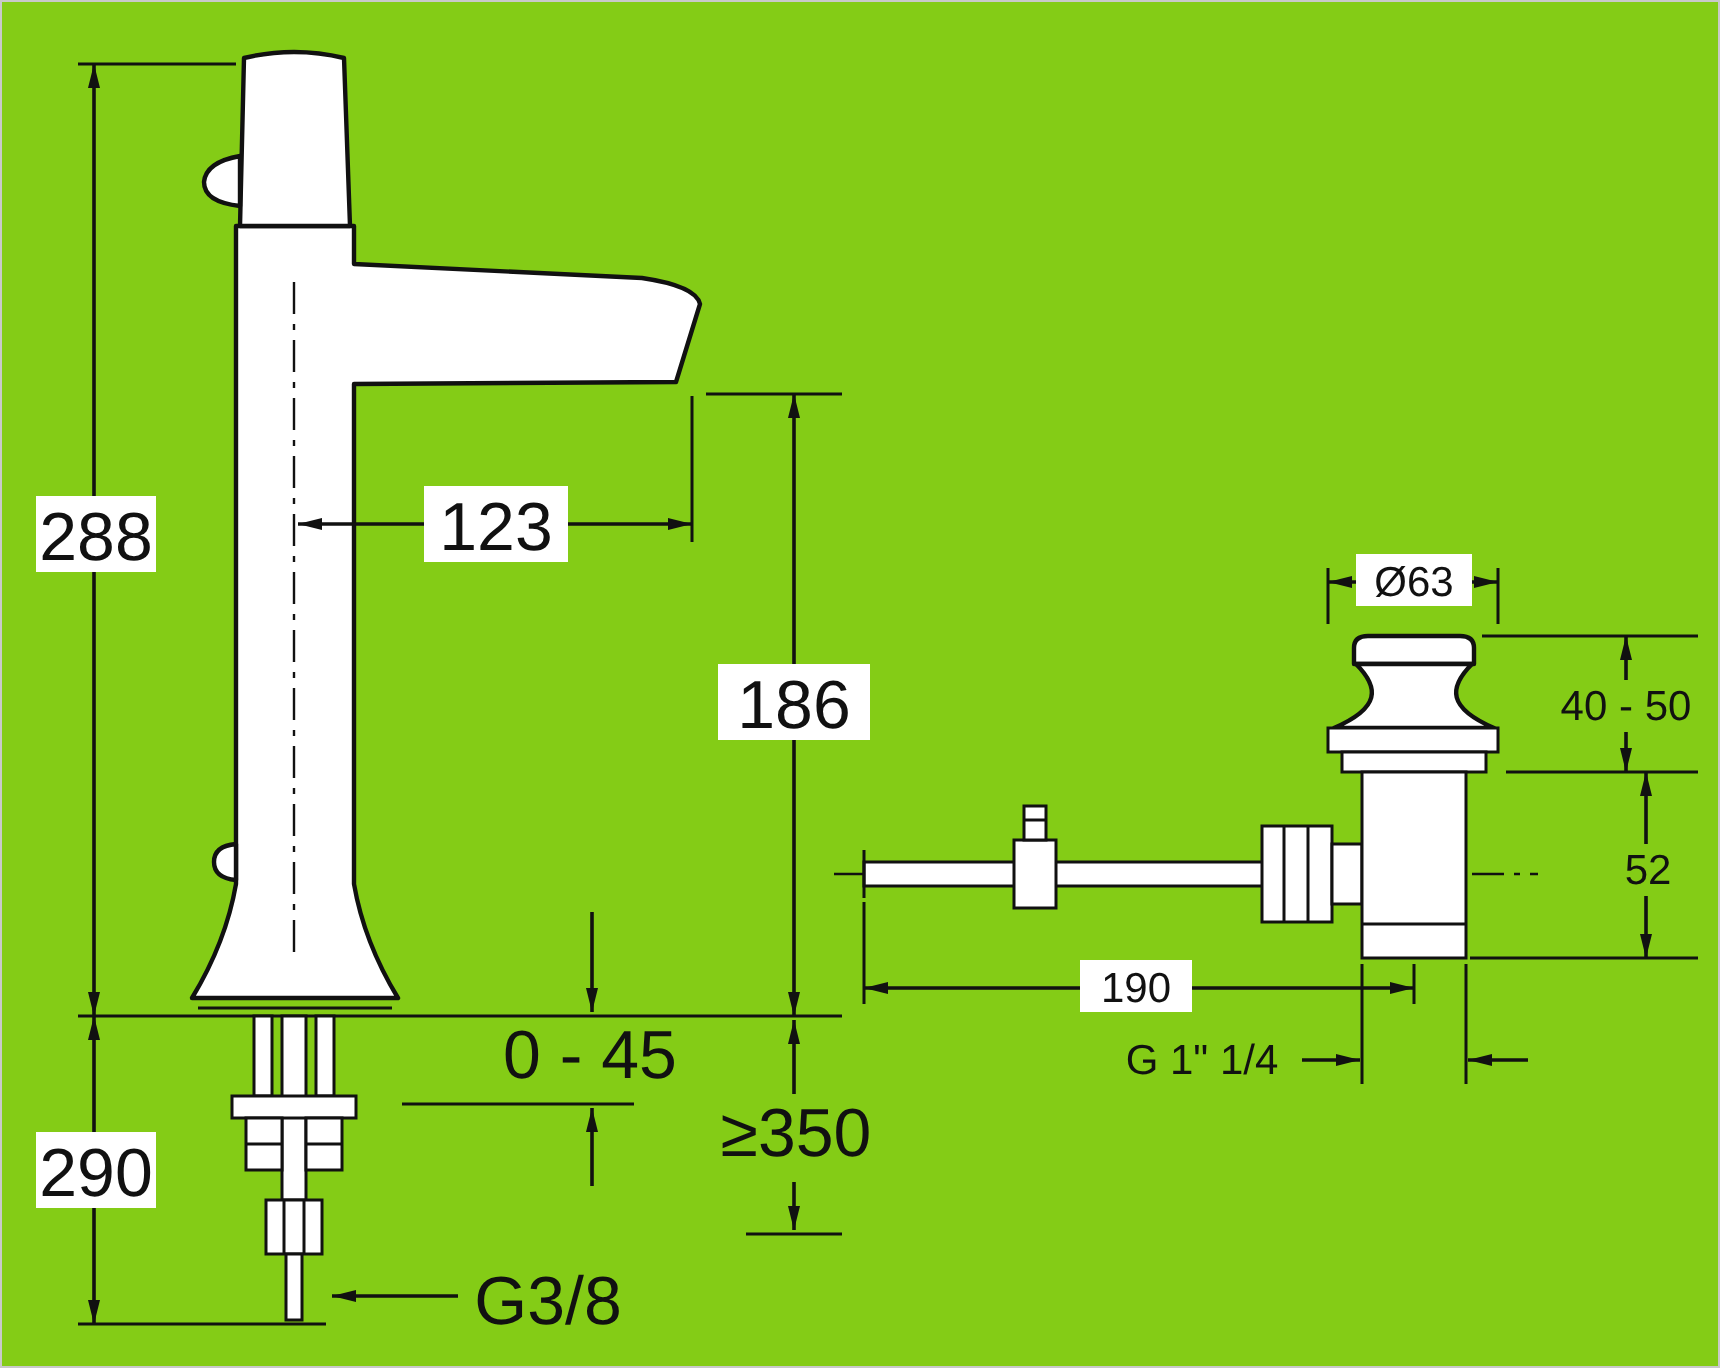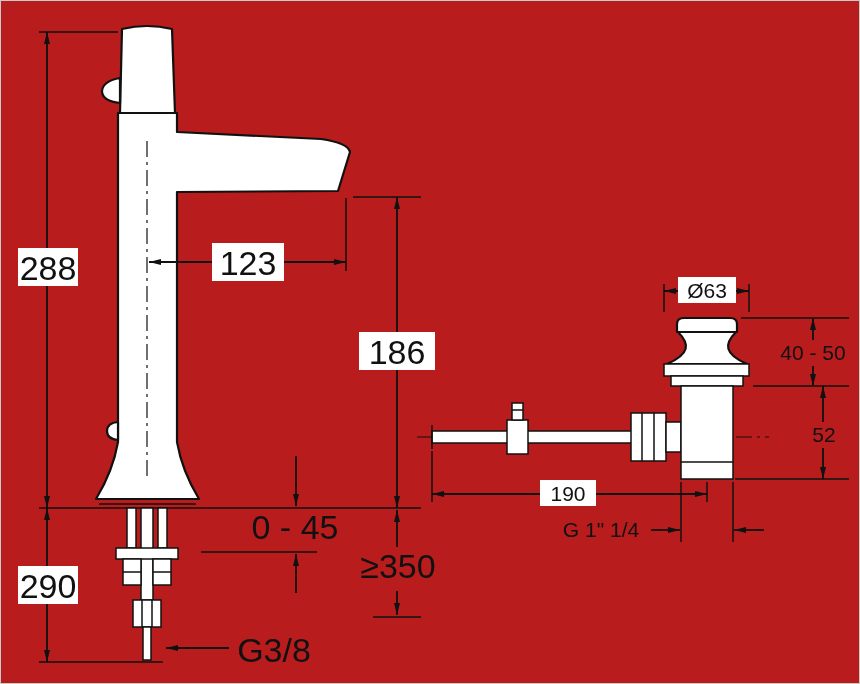--- a/index.html
+++ b/index.html
@@ -1,21 +1,21 @@
 <!DOCTYPE html>
 <html><head>
 <meta charset="utf-8">
 <style>
   html, body { margin: 0; padding: 0; background: #fff; }
   .canvas {
     position: relative;
     width: 858px;
     height: 682px;
     border: 1px solid #c9c9c9;
-    background: #b91c1c;
+    background: #84cc16;
     overflow: hidden;
   }
   svg { display: block; }
   .obj  { fill: #ffffff; stroke: #111111; stroke-width: 2.2; stroke-linejoin: round; }
   .thin { fill: #ffffff; stroke: #111111; stroke-width: 1.5; }
   .tln  { fill: none;    stroke: #111111; stroke-width: 1.5; }
   .dim  { fill: none;    stroke: #111111; stroke-width: 1.8; }
   .cl   { fill: none;    stroke: #111111; stroke-width: 1.2; stroke-dasharray: 16 5 3 5; }
   .bg   { fill: #ffffff; stroke: none; }
   text  { fill: #111111; text-anchor: middle; }

